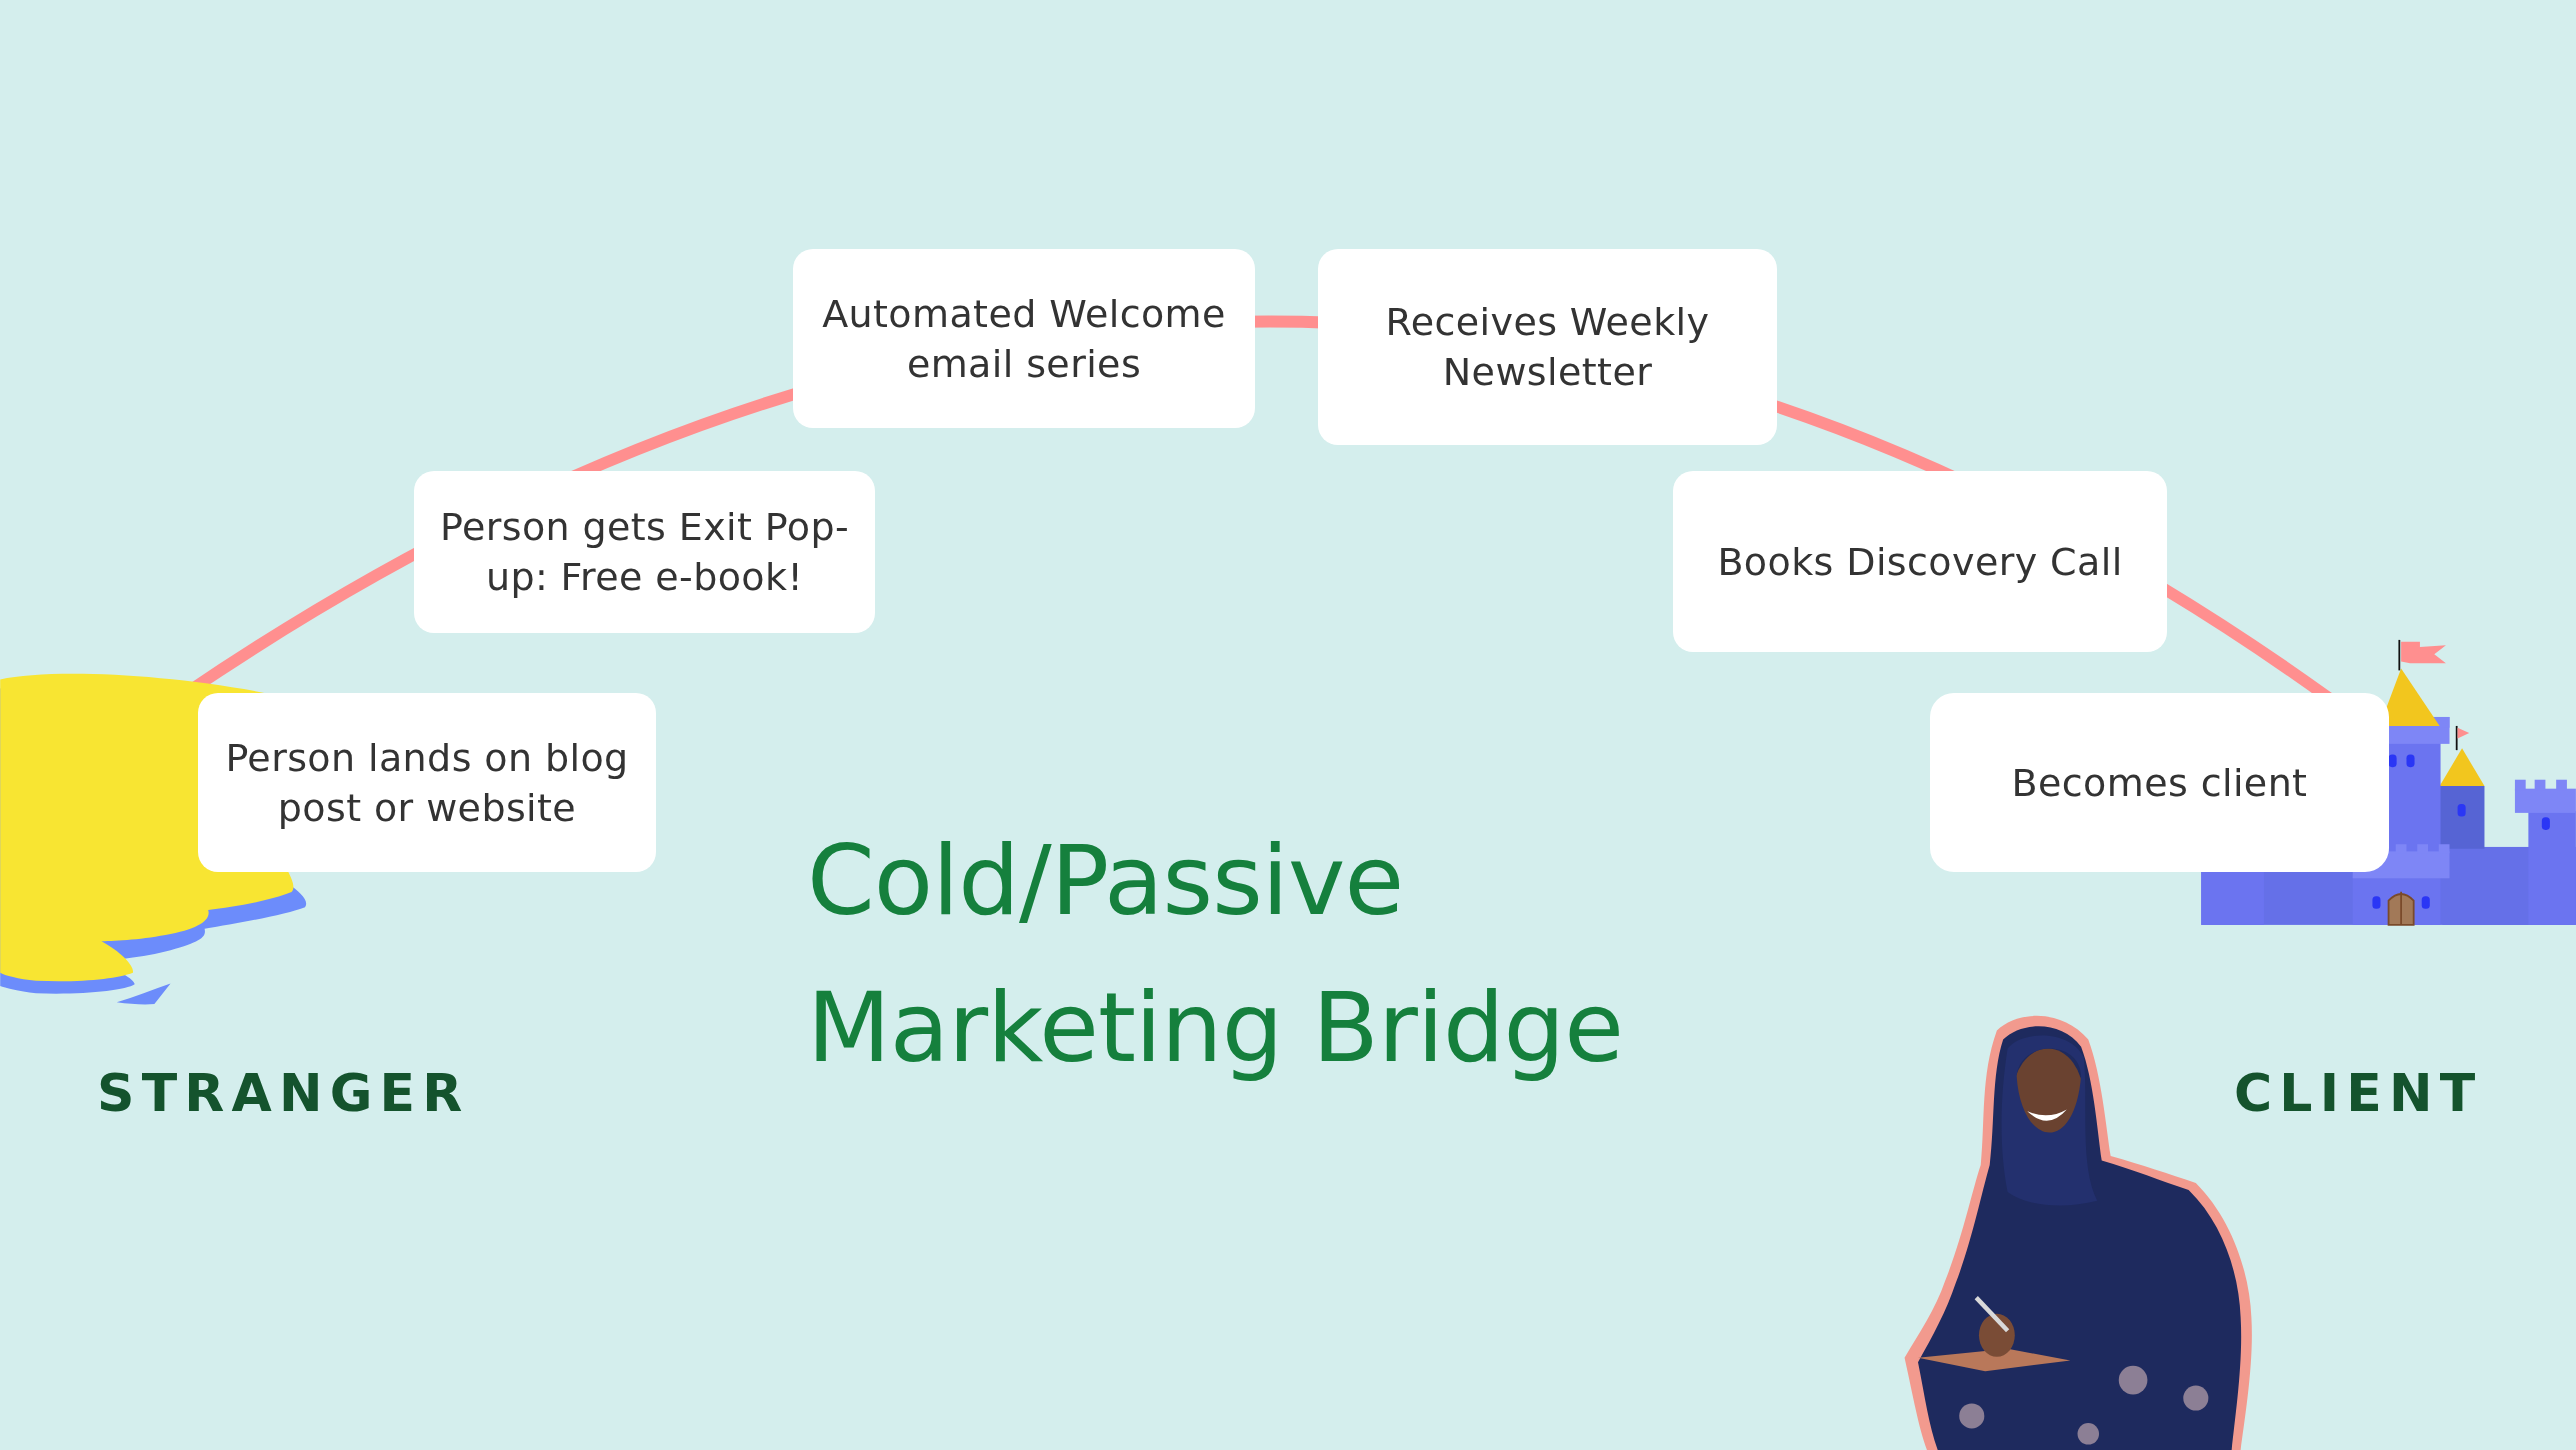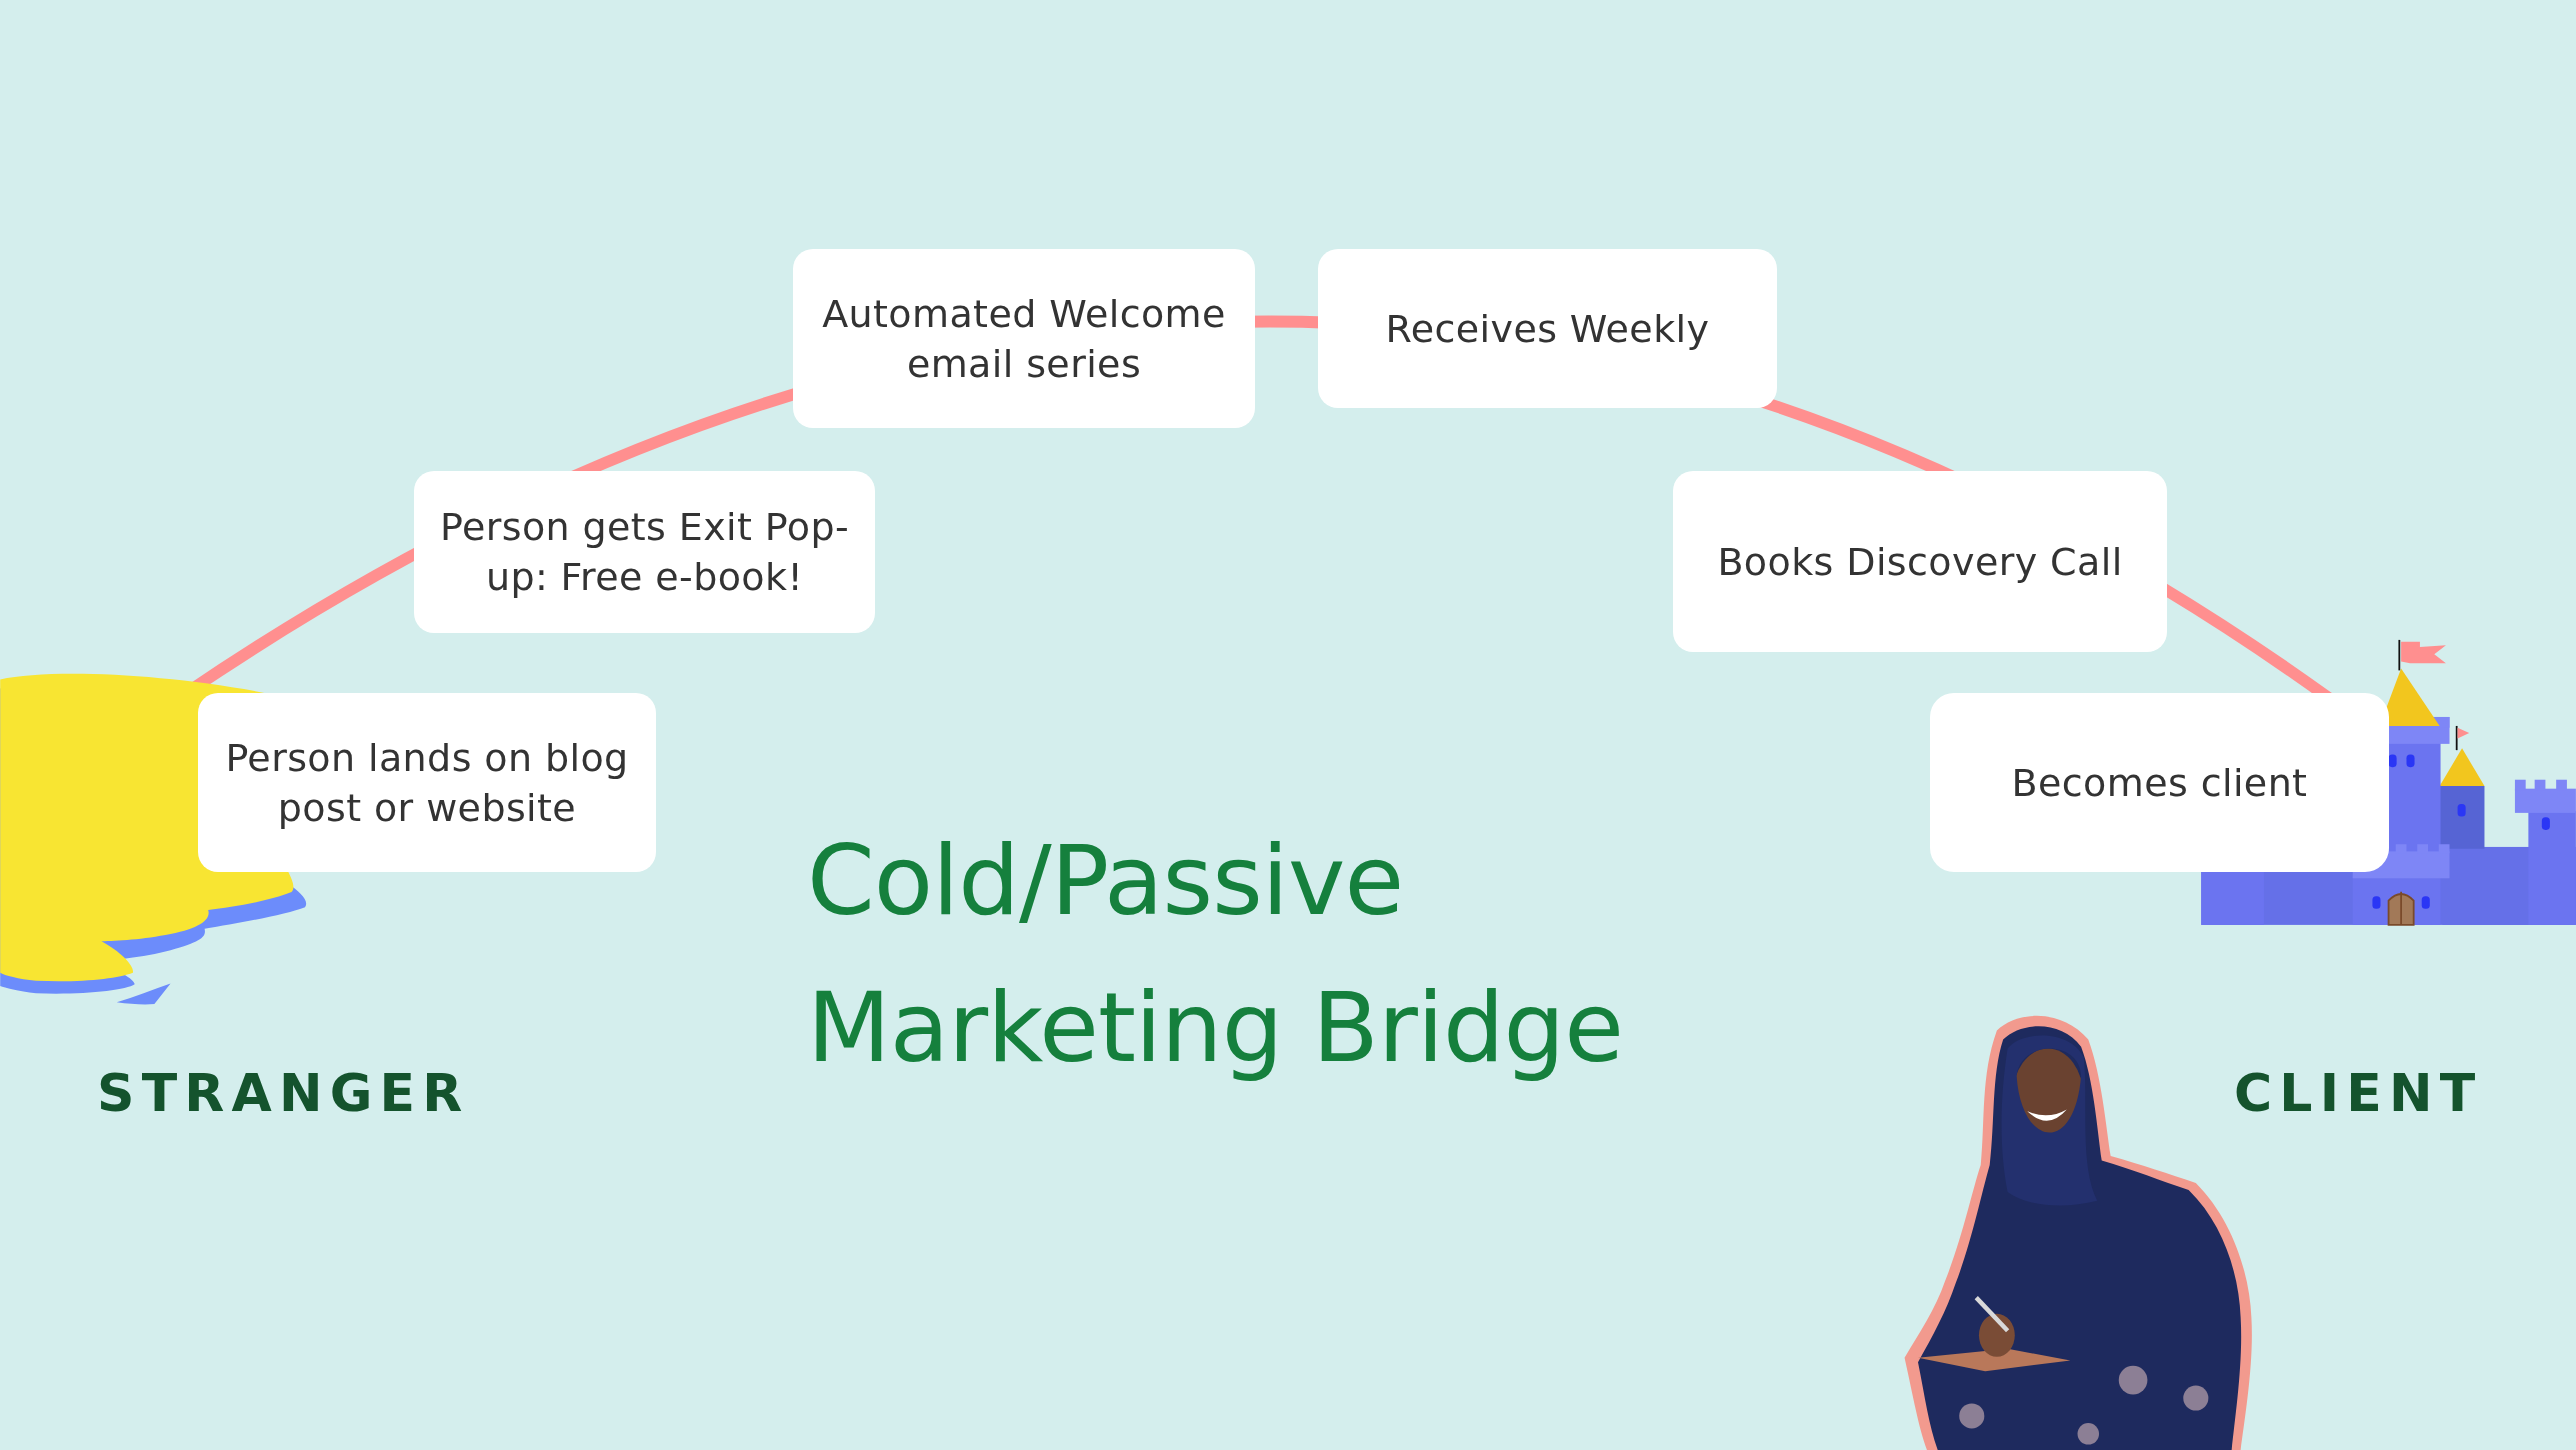--- a/index.html
+++ b/index.html
@@ -123,23 +123,24 @@
     </div>
   </div>
 
   <div class="step" style="left:793px; top:249px; width:462px; height:179px;">
     <div>
       <span>Automated Welcome</span>
       <span>email series</span>
     </div>
   </div>
 
-  <div class="step" style="left:1318px; top:249px; width:459px; height:159px;">
+  <div class="step" style="left:1318px; top:249px; width:459px; height:196px;">
     <div>
       <span>Receives Weekly</span>
+      <span>Newsletter</span>
     </div>
   </div>
 
   <div class="step" style="left:1673px; top:471px; width:494px; height:181px;">
     <div>
       <span>Books Discovery Call</span>
     </div>
   </div>
 
   <div class="step" style="left:1930px; top:693px; width:459px; height:179px;border-radius:24px;">

